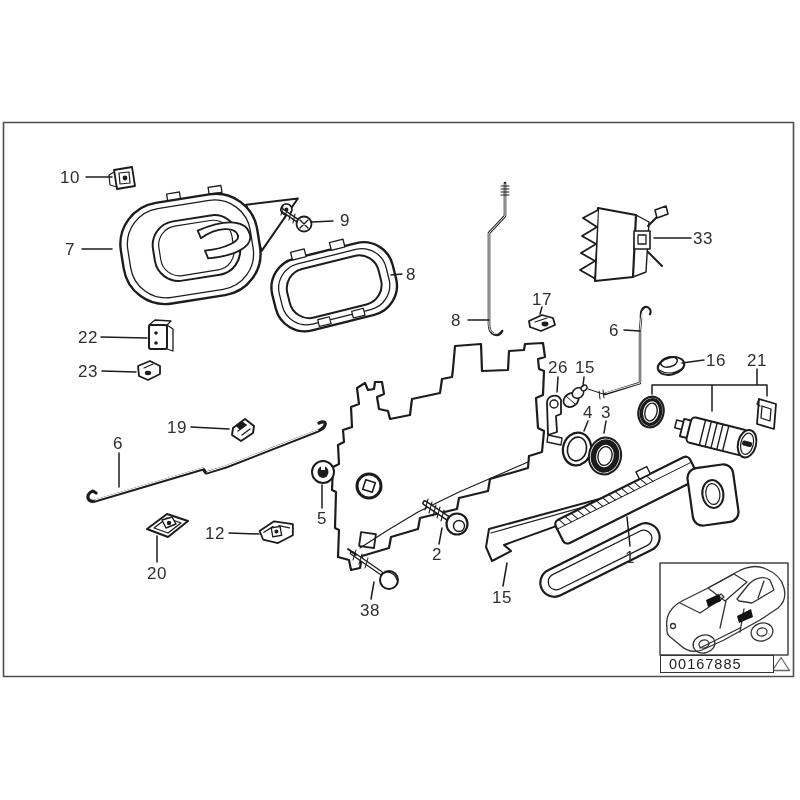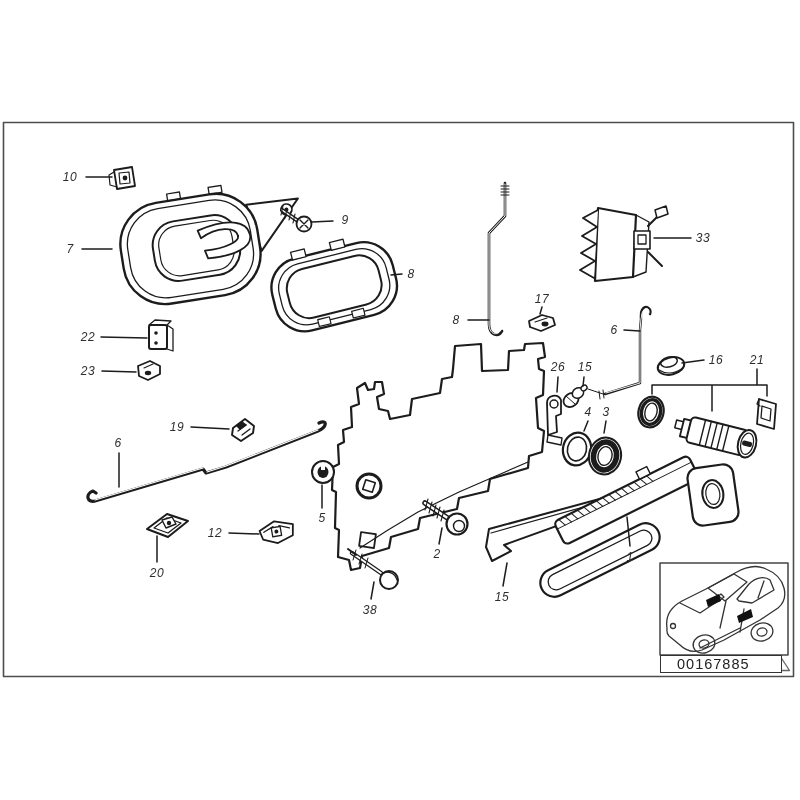--- a/index.html
+++ b/index.html
@@ -1,23 +1,23 @@
 <!DOCTYPE html>
 <html><head>
 <meta charset="utf-8">
 <style>
   html,body{margin:0;padding:0;background:#fff;}
   .page{position:relative;width:800px;height:800px;background:#fff;overflow:hidden;
         font-family:"Liberation Sans", sans-serif;}
   svg{position:absolute;left:0;top:0;}
-  .lbl{position:absolute;transform:translate(-50%,-50%);font-size:12px;color:#2e2e2e;
-       line-height:1;letter-spacing:.5px;white-space:nowrap;font-style:italic;}
+  .lbl{position:absolute;transform:translate(-50%,-50%);font-size:17px;color:#2e2e2e;
+       line-height:1;letter-spacing:.5px;white-space:nowrap;}
   .plate{position:absolute;left:660px;top:655px;width:104px;height:16px;
          border:1.6px solid #333;color:#222;font-size:14.5px;line-height:16px;
-         padding-left:16px;letter-spacing:1px;background:#fff;}
+         padding-left:8px;letter-spacing:1px;background:#fff;}
 </style>
 </head>
 <body>
 
 <div class="page">
 
 <svg width="800" height="800" viewBox="0 0 800 800" fill="none" stroke="#1c1c1c" stroke-linecap="round" stroke-linejoin="round">
 
   <rect x="3.5" y="122.5" width="790" height="554" stroke="#4d4d4d" stroke-width="1.6"></rect>
 

